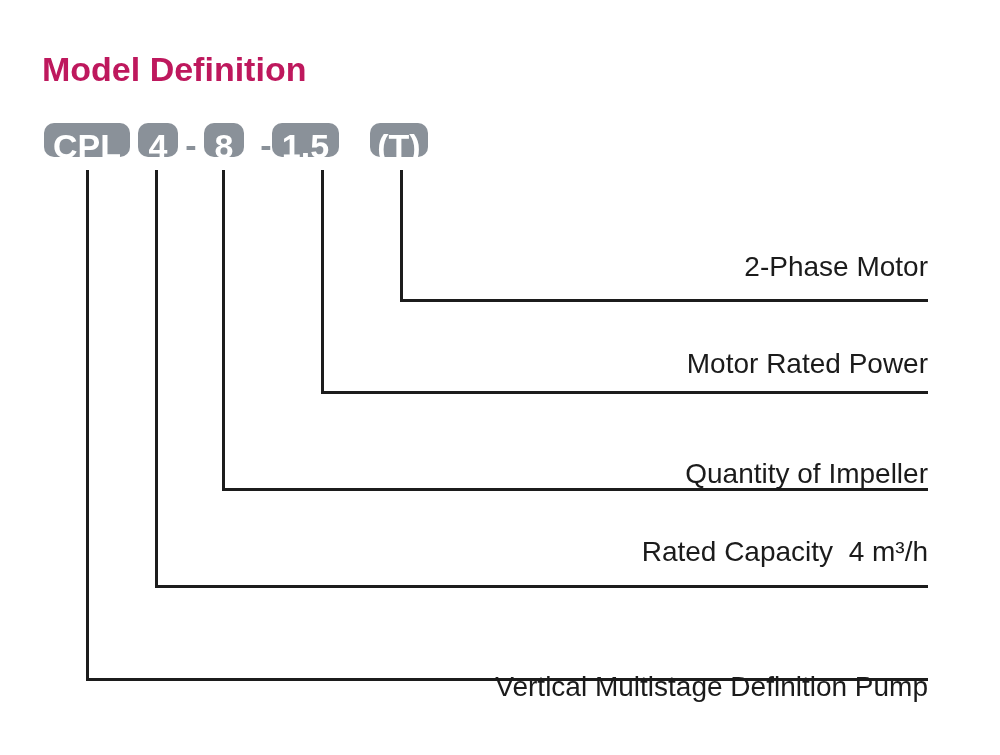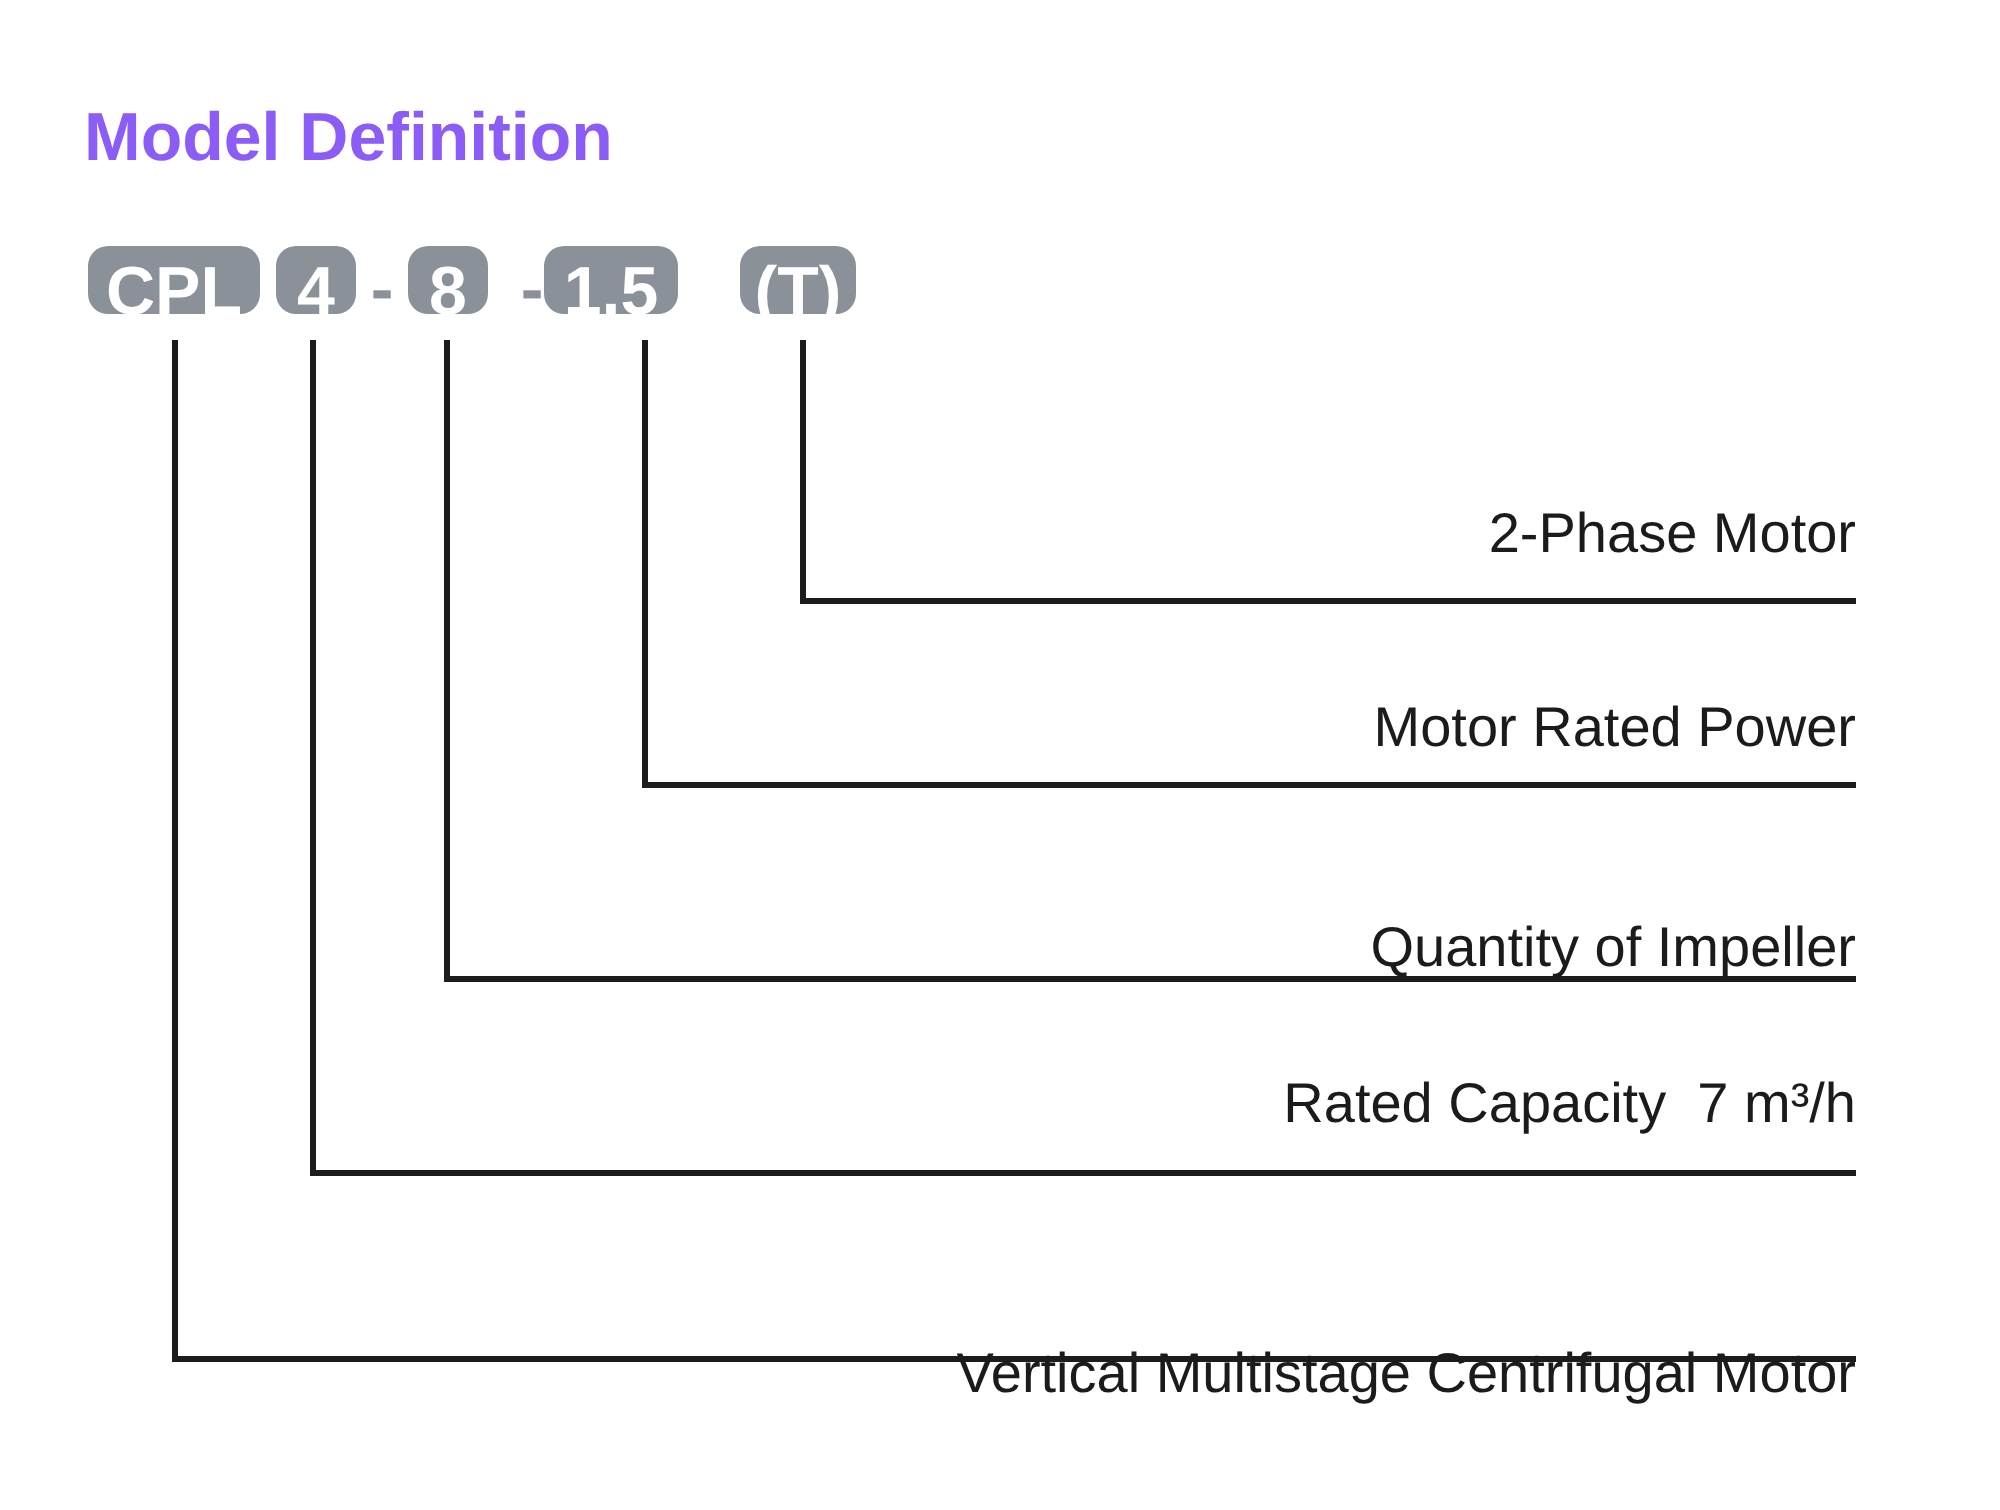--- a/index.html
+++ b/index.html
@@ -15,21 +15,21 @@
     background: #ffffff;
     overflow: hidden;
   }
   .title {
     position: absolute;
     left: 42px;
     top: 50px;
     margin: 0;
     font-size: 34px;
     font-weight: 700;
-    color: #8b5cf6;
+    color: #be185d;
     letter-spacing: 0px;
   }
   .box {
     position: absolute;
     top: 123px;
     height: 34px;
     background: #8a9199;
     color: #ffffff;
     font-weight: 700;
     font-size: 34px;
@@ -112,19 +112,19 @@
   <div class="vline v-8"></div>
   <div class="hline h-8"></div>
   <div class="vline v-4"></div>
   <div class="hline h-4"></div>
   <div class="vline v-cpl"></div>
   <div class="hline h-cpl"></div>
 
   <div class="def-label label-t">2-Phase Motor</div>
   <div class="def-label label-15">Motor Rated Power</div>
   <div class="def-label label-8">Quantity of Impeller</div>
-  <div class="def-label label-4">Rated Capacity  7 m³/h</div>
+  <div class="def-label label-4">Rated Capacity  4 m³/h</div>
   <div class="def-label label-cpl">
-    <div>Vertical Multistage Centrifugal Motor</div>
+    <div>Vertical Multistage Definition Pump</div>
     
   </div>
 
 </div>
 
 </body></html>

